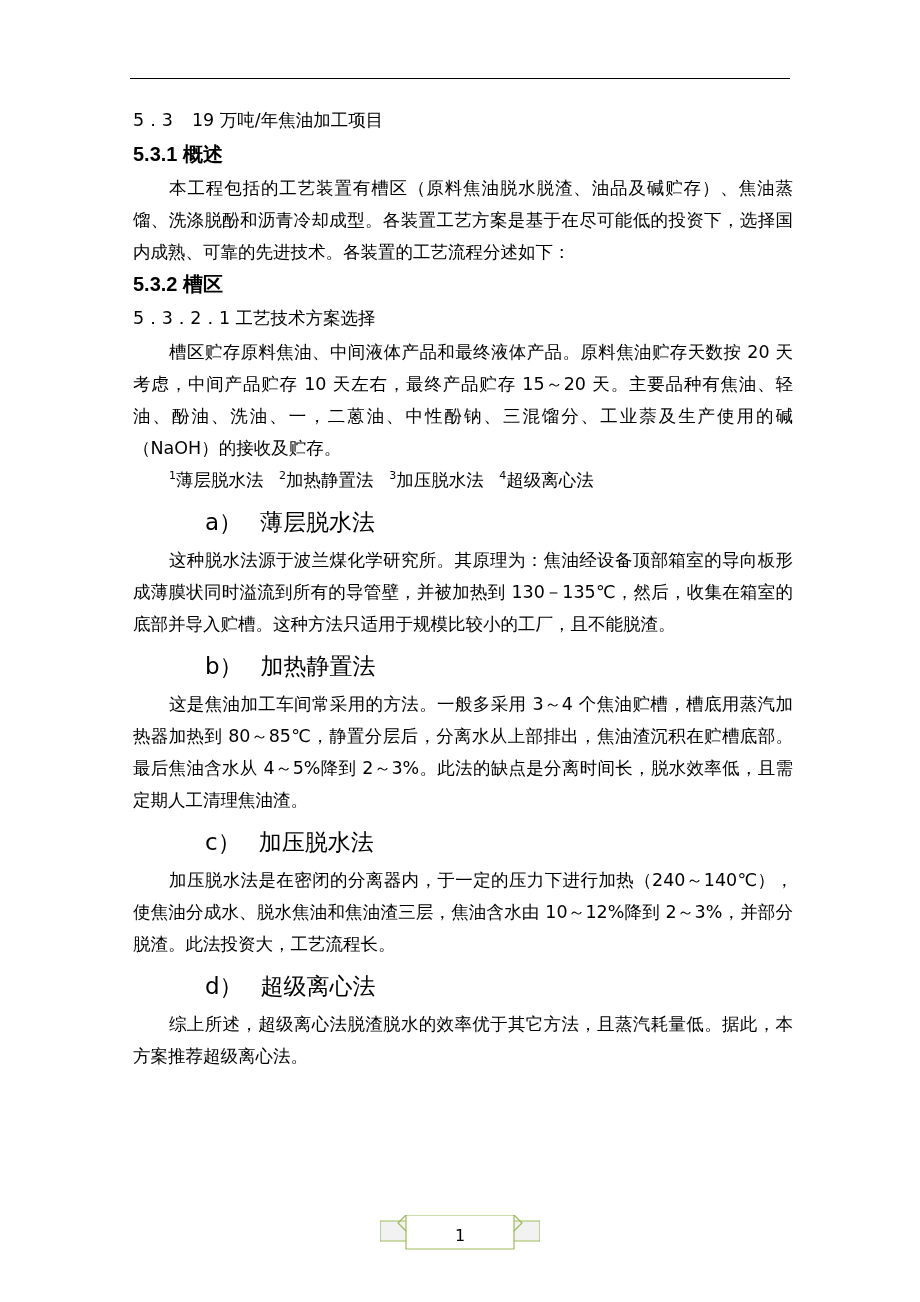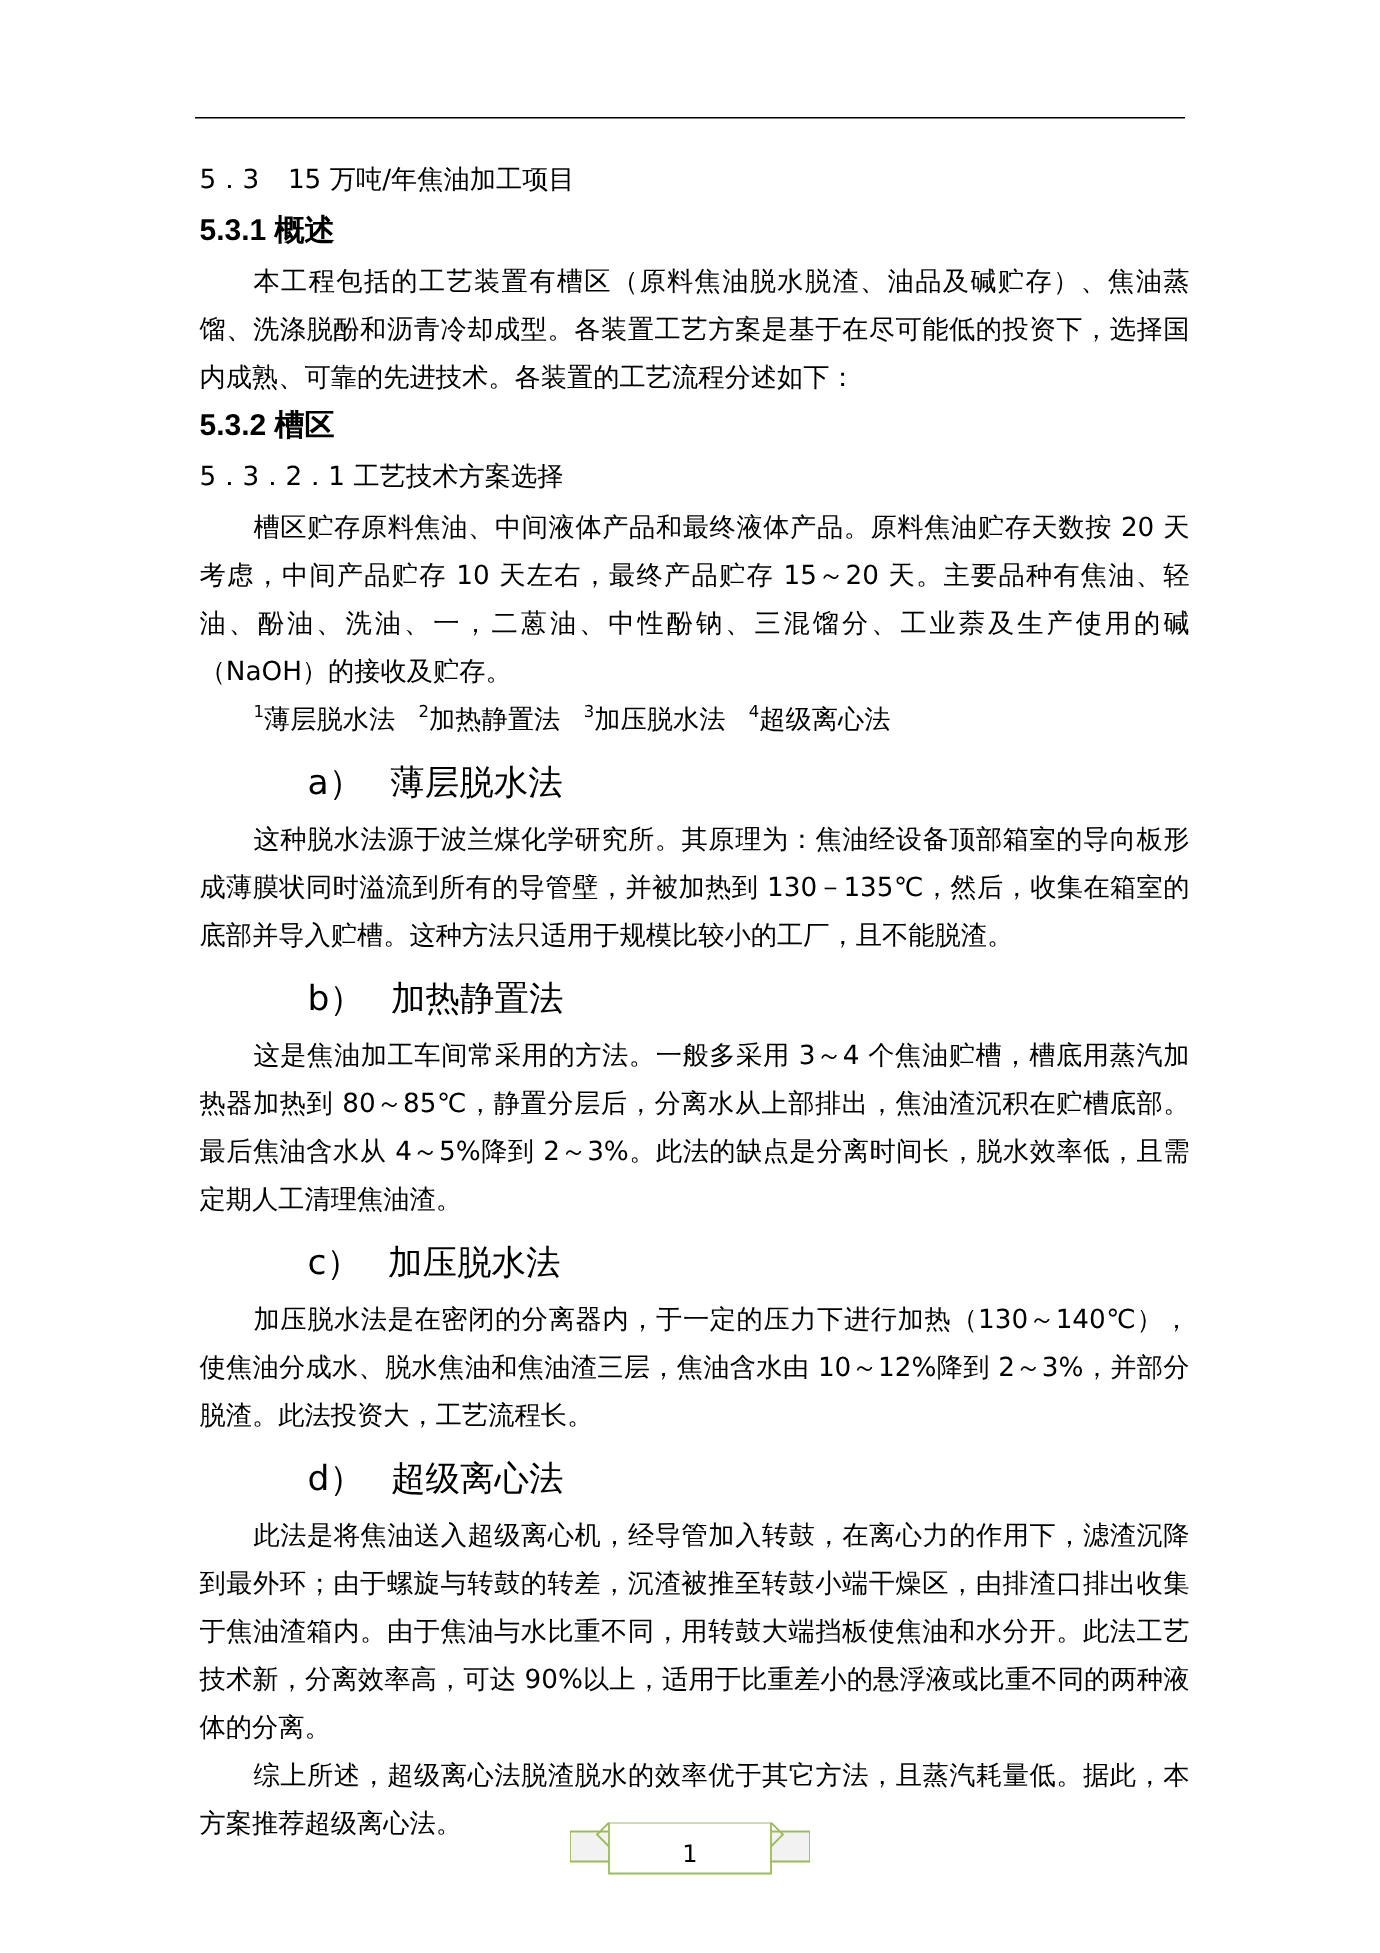--- a/index.html
+++ b/index.html
@@ -118,21 +118,21 @@
 
 <div class="page">
 
   <div class="header-rule"></div>
 
   <div class="content">
 
     <div class="h-num">
       <span>5．3</span>
       <span style="display:inline-block;width:8px"></span>
-      <span>15 万吨/年焦油加工项目</span>
+      <span>19 万吨/年焦油加工项目</span>
     </div>
 
     <div class="h-bold">5.3.1 概述</div>
 
     <p class="indent2">本工程包括的工艺装置有槽区（原料焦油脱水脱渣、油品及碱贮存）、焦油蒸馏、洗涤脱酚和沥青冷却成型。各装置工艺方案是基于在尽可能低的投资下，选择国内成熟、可靠的先进技术。各装置的工艺流程分述如下：</p>
 
     <div class="h-bold">5.3.2 槽区</div>
 
     <div class="h-num">5．3．2．1 工艺技术方案选择</div>
 
@@ -155,27 +155,26 @@
     <div class="sub-head">
       <span class="lbl">b）</span><span class="gap"></span><span>加热静置法</span>
     </div>
 
     <p class="indent2">这是焦油加工车间常采用的方法。一般多采用 3～4 个焦油贮槽，槽底用蒸汽加热器加热到 80～85℃，静置分层后，分离水从上部排出，焦油渣沉积在贮槽底部。最后焦油含水从 4～5%降到 2～3%。此法的缺点是分离时间长，脱水效率低，且需定期人工清理焦油渣。</p>
 
     <div class="sub-head">
       <span class="lbl">c）</span><span class="gap"></span><span>加压脱水法</span>
     </div>
 
-    <p class="indent2">加压脱水法是在密闭的分离器内，于一定的压力下进行加热（130～140℃），使焦油分成水、脱水焦油和焦油渣三层，焦油含水由 10～12%降到 2～3%，并部分脱渣。此法投资大，工艺流程长。</p>
+    <p class="indent2">加压脱水法是在密闭的分离器内，于一定的压力下进行加热（240～140℃），使焦油分成水、脱水焦油和焦油渣三层，焦油含水由 10～12%降到 2～3%，并部分脱渣。此法投资大，工艺流程长。</p>
 
     <div class="sub-head">
       <span class="lbl">d）</span><span class="gap"></span><span>超级离心法</span>
     </div>
 
-    <p class="indent2">此法是将焦油送入超级离心机，经导管加入转鼓，在离心力的作用下，滤渣沉降到最外环；由于螺旋与转鼓的转差，沉渣被推至转鼓小端干燥区，由排渣口排出收集于焦油渣箱内。由于焦油与水比重不同，用转鼓大端挡板使焦油和水分开。此法工艺技术新，分离效率高，可达 90%以上，适用于比重差小的悬浮液或比重不同的两种液体的分离。</p>
 
     <p class="indent2">综上所述，超级离心法脱渣脱水的效率优于其它方法，且蒸汽耗量低。据此，本方案推荐超级离心法。</p>
 
 
   </div>
 
   <div class="footer">
     <div class="ribbon">
       <svg width="160" height="46" viewBox="0 0 160 46" xmlns="http://www.w3.org/2000/svg">
         <polygon points="0,6 26,6 34,16 26,26 0,26" fill="#f2f2f2" stroke="#9bbb59" stroke-width="1.2"></polygon>

